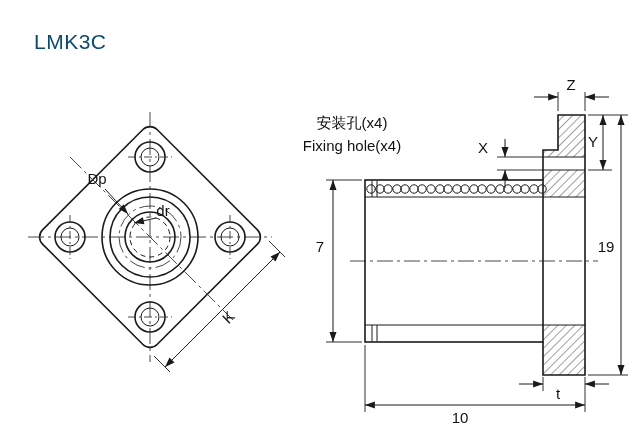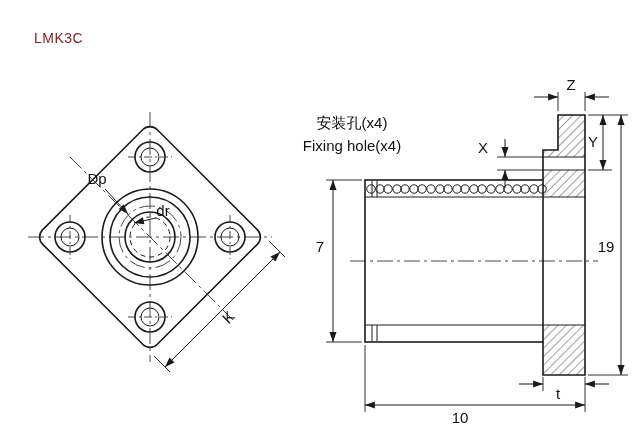--- a/index.html
+++ b/index.html
@@ -5,21 +5,21 @@
   html,body{margin:0;padding:0;background:#ffffff;}
   .canvas{
     position:relative;
     width:640px;height:440px;
     background:#ffffff;
     font-family:"Liberation Sans", sans-serif;
     overflow:hidden;
   }
   .title{
     position:absolute;left:34px;top:30px;
-    font-size:14px;color:#7f1d1d;letter-spacing:.5px;
+    font-size:21px;color:#0c4a6e;letter-spacing:.5px;
   }
   svg text{
     font-family:"Liberation Sans", sans-serif;
     fill:#111;
   }
   .dim{font-size:15px;}
   .note{font-size:15px;}
   .outline{stroke:#1a1a1a;stroke-width:1.6;fill:none;}
   .thin{stroke:#1a1a1a;stroke-width:1;fill:none;}
   .cline{stroke:#333;stroke-width:.9;fill:none;stroke-dasharray:16 4 3 4;}

